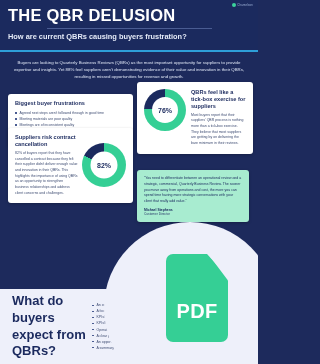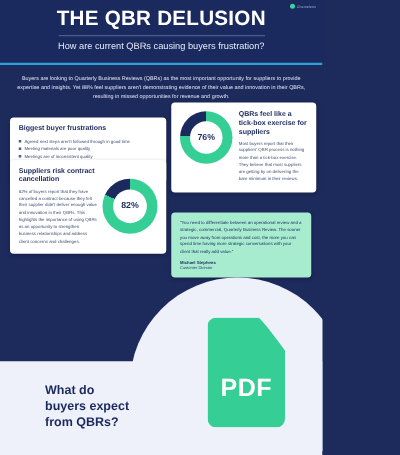--- a/index.html
+++ b/index.html
@@ -9,39 +9,38 @@
     font-family:"Liberation Sans", sans-serif;
     overflow:hidden;
   }
   .page { position:relative; width:258px; height:364px; background:#1d2a5c; }
 
   
   .header {
     position:relative;
     background:#1b2a5e;
     padding:7px 8px 9px;
-    text-align:center;
   }
   .logo {
     position:absolute; top:3px; right:5px;
     display:flex; align-items:center; gap:1.5px;
   }
   .logo-mark { width:4px; height:4px; border-radius:50%; background:#3bd39c; flex:0 0 auto; }
   .logo-text { font-size:2.8px; color:#9fb3d9; letter-spacing:.15px; white-space:nowrap; }
 
   .title {
     font-size:16.5px; font-weight:bold; color:#ffffff;
     letter-spacing:.2px; line-height:1.05;
   }
   .title-rule {
     width:165px; height:1px; background:#4a5c92;
     margin:3.5px auto 4px;
   }
   .subtitle {
-    font-size:7.4px; color:#e4eaf7; font-weight:400; line-height:1.15;
+    font-size:7.4px; color:#e4eaf7; font-weight:700; line-height:1.15;
   }
   .header-rule {
     height:1.5px; background:#2e9fd8; width:100%;
   }
 
   
   .intro {
     padding:7px 11px 8px;
     font-size:4.35px; line-height:1.65; color:#dfe6f5;
     text-align:center;
@@ -107,23 +106,22 @@
   .donut .pct { font-size:7px; font-weight:bold; color:#1b2a5e; }
 
   
   .bottom {
     position:absolute; left:0; bottom:0; width:258px; height:75px;
     background:#eef0fa;
   }
   .bottom-inner { display:flex; height:100%; padding:7px 10px 7px 12px; gap:6px; }
   .bottom-h {
     flex:0 0 74px;
-    font-size:10px; font-weight:bold; color:#1b2a5e; line-height:1.28;
+    font-size:13px; font-weight:bold; color:#1b2a5e; line-height:1.28;
     align-self:center;
-    margin-left:24px;
   }
   .bottom-list { flex:1 1 auto; align-self:center; }
   .bottom-list li { font-size:4px; line-height:1.95; }
   .bottom-list li:before { top:2.8px; }
 
   
   .pdf-overlay {
     position:absolute; right:0; bottom:0;
     width:150px; height:150px;
     pointer-events:none;

